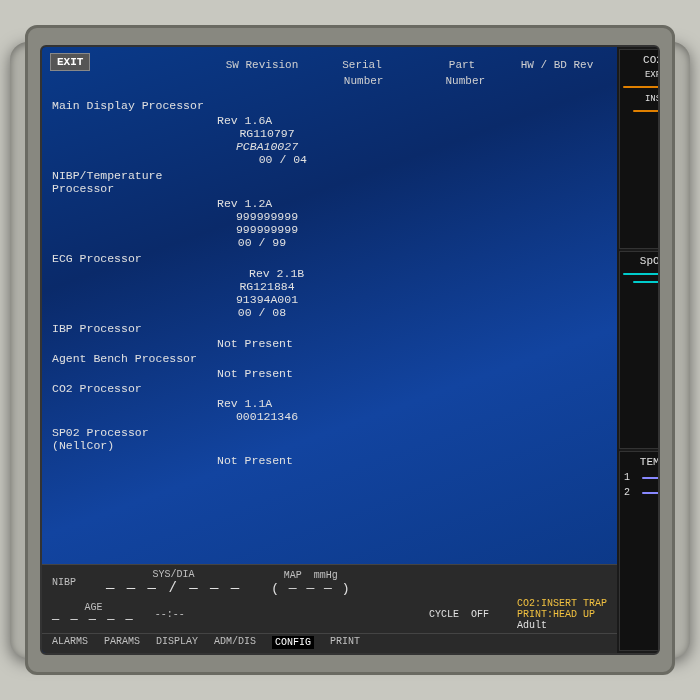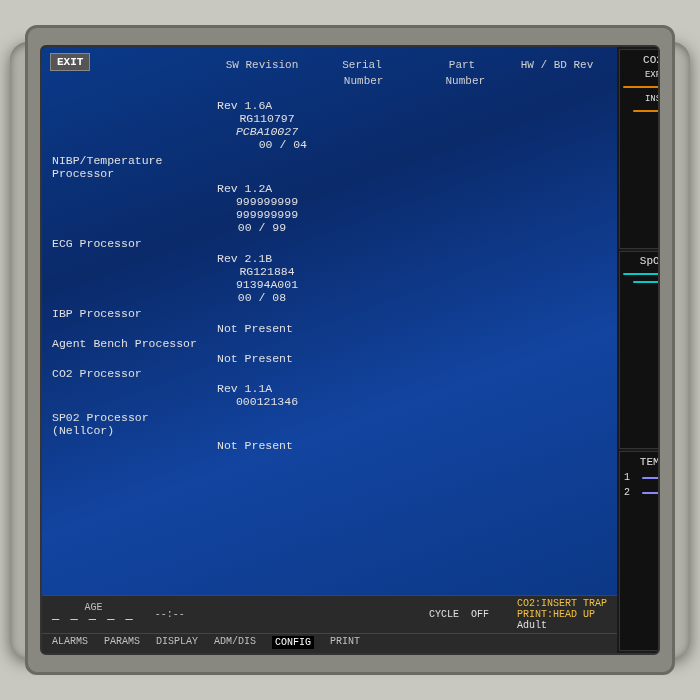--- a/index.html
+++ b/index.html
@@ -318,20 +318,27 @@
             <div class="header-col part">Part</div>
             <div class="header-col hw">HW / BD Rev</div>
           </div>
           <div class="header-sub-row">
             <div class="header-sub-col sw"></div>
             <div class="header-sub-col serial">Number</div>
             <div class="header-sub-col part">Number</div>
             <div class="header-sub-col hw"></div>
           </div>
 
+          <div class="proc-row">
+            <div class="proc-name">Main Display Processor</div>
+            <div class="proc-rev"></div>
+            <div class="proc-serial"></div>
+            <div class="proc-part"></div>
+            <div class="proc-hw"></div>
+          </div>
           <div class="proc-indent">
             <div style="width:100px;">Rev 1.6A</div>
             <div style="width:100px;text-align:center;">RG110797</div>
             <div style="width:100px;text-align:center;font-style:italic;">PCBA10027</div>
             <div style="width:90px;text-align:right;">00 / 04</div>
           </div>
 
           <div class="proc-row">
             <div class="proc-name">NIBP/Temperature Processor</div>
             <div class="proc-rev"></div>
@@ -347,21 +354,21 @@
           </div>
 
           <div class="proc-row">
             <div class="proc-name">ECG Processor</div>
             <div class="proc-rev"></div>
             <div class="proc-serial"></div>
             <div class="proc-part"></div>
             <div class="proc-hw"></div>
           </div>
           <div class="proc-indent">
-            <div style="width:100px;">Rev 2.1B</div>
+            <div style="width:100px;margin-left:32px;">Rev 2.1B</div>
             <div style="width:100px;text-align:center;">RG121884</div>
             <div style="width:100px;text-align:center;">91394A001</div>
             <div style="width:90px;text-align:center;">00 / 08</div>
           </div>
 
           <div class="proc-row">
             <div class="proc-name">IBP Processor</div>
           </div>
           <div class="not-present">Not Present</div>
 
@@ -378,20 +385,35 @@
             <div style="width:100px;text-align:center;">000121346</div>
           </div>
 
           <div class="proc-row">
             <div class="proc-name">SP02 Processor (NellCor)</div>
           </div>
           <div class="not-present">Not Present</div>
         </div>
 
         <div class="bottom-bar">
+          <div class="bottom-top-row">
+            <div>
+              <div class="bottom-label">NIBP</div>
+            </div>
+            <div>
+              <div class="bottom-label">SYS/DIA</div>
+              <div class="bottom-value" style="font-size:14px; letter-spacing:2px;">— — — / — — —</div>
+            </div>
+            <div class="map-section">
+              <div class="map-label">
+                <span>MAP</span>&nbsp;&nbsp;<span>mmHg</span>
+              </div>
+              <div class="map-value">( — — — )</div>
+            </div>
+          </div>
           <div class="bottom-second-row">
             <div class="age-section">
               <div class="bottom-label" style="color:#c0c0c0;font-size:10px;">AGE</div>
               <div class="bottom-value" style="font-size:12px;letter-spacing:2px;">— — — — —</div>
             </div>
             <div style="color:#c0c0c0;font-size:10px;font-family:'Courier New',monospace;">--:--</div>
             <div class="cycle-section">
               <span>CYCLE</span>&nbsp;&nbsp;<span>OFF</span>
             </div>
             <div style="margin-left:8px;">

